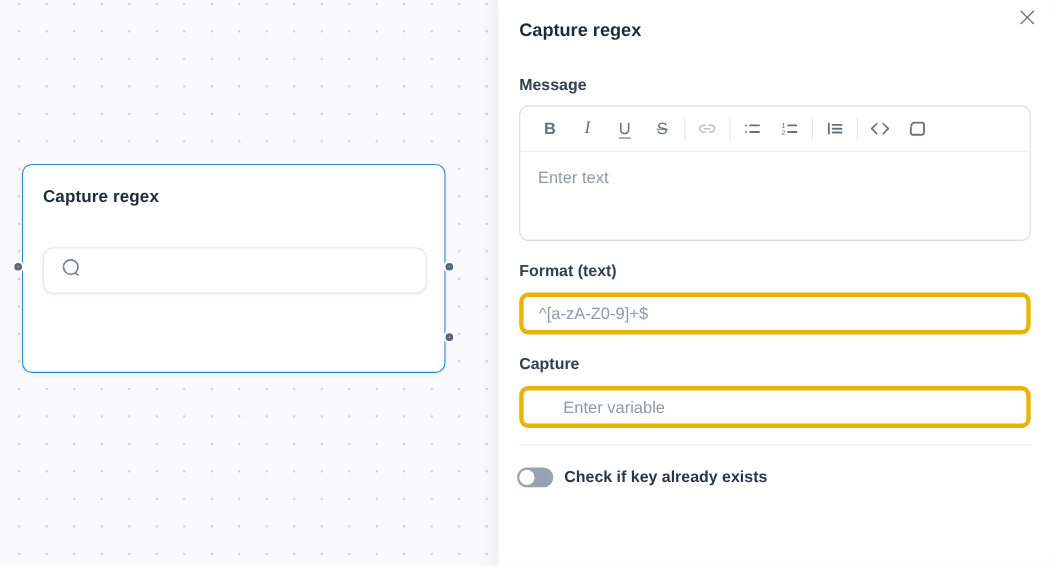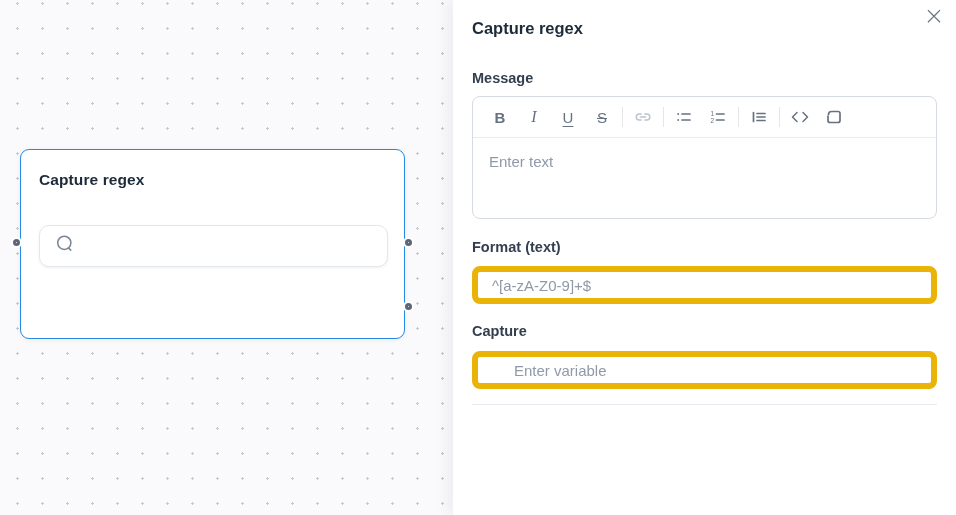--- a/index.html
+++ b/index.html
@@ -89,21 +89,21 @@
   .tb-btn.disabled { color:#bcc4cd; cursor:default; }
   .tb-sep { width:1px; height:20px; background:#e4e7ea; margin:0 3px; }
 
   .editor textarea {
     display:block; width:100%; height:80px; border:none; outline:none; resize:none;
     padding:15px 16px; font-family:inherit; font-size:15px; color:#2c3747;
     background:transparent; border-radius:0 0 8px 8px;
   }
   .text-input {
     position:absolute; left:19px; width:465px; height:38px;
-    border:6px solid #eab308; border-radius:8px; padding:0 14px;
+    border:4px solid #eab308; border-radius:8px; padding:0 14px;
     font-family:inherit; font-size:15px; color:#2c3747; outline:none; background:#fff;
   }
   .inp-format   { top:266px; }
   .inp-variable { top:351px;padding-left:36px; }
   ::placeholder { color:#8f99a8; opacity:1; }
 
   .divider {
     position:absolute; left:19px; top:404px; width:465px; height:1px; background:#e7eaee;
   }
 
@@ -226,16 +226,22 @@
     </div>
 
     <div class="field-label lbl-format">Format (text)</div>
     <input class="text-input inp-format" type="text" placeholder="^[a-zA-Z0-9]+$" style="">
 
     <div class="field-label lbl-variable">Capture</div>
     <input class="text-input inp-variable" type="text" placeholder="Enter variable" style="">
 
     <div class="divider"></div>
 
+    <div class="toggle-row row-check">
+      <button class="toggle">
+          <span class="knob"></span>
+        </button>
+      <span class="toggle-label">Check if key already exists</span>
+    </div>
 
 
   </aside>
 </div>
 
 </body></html>

